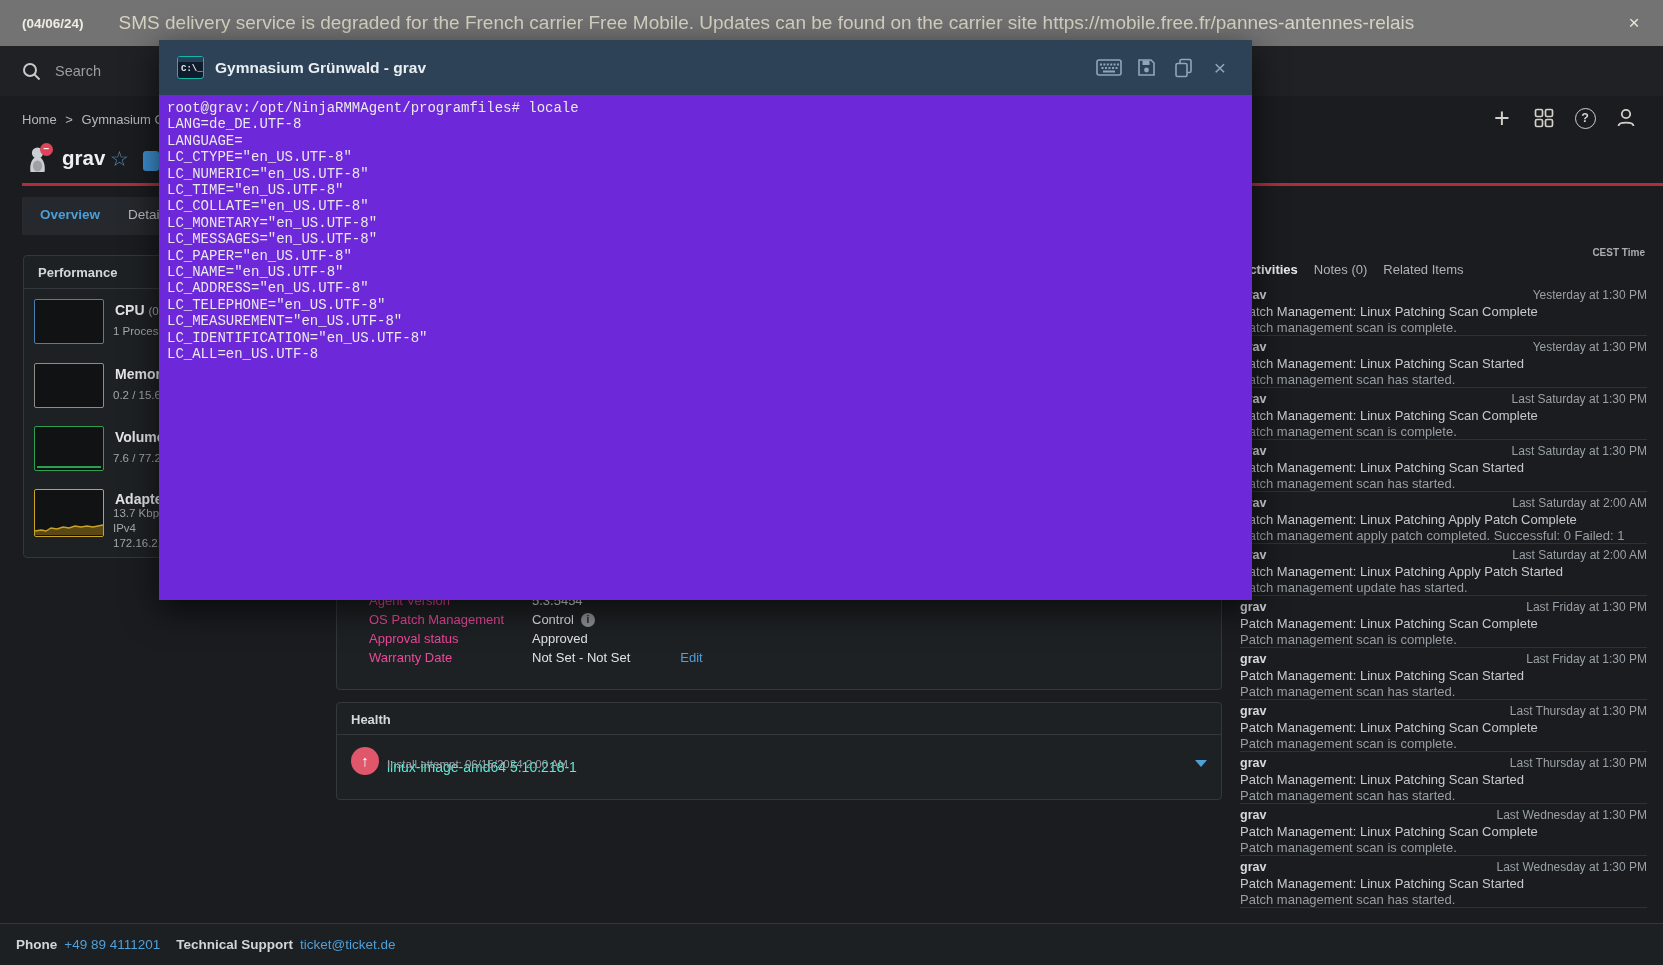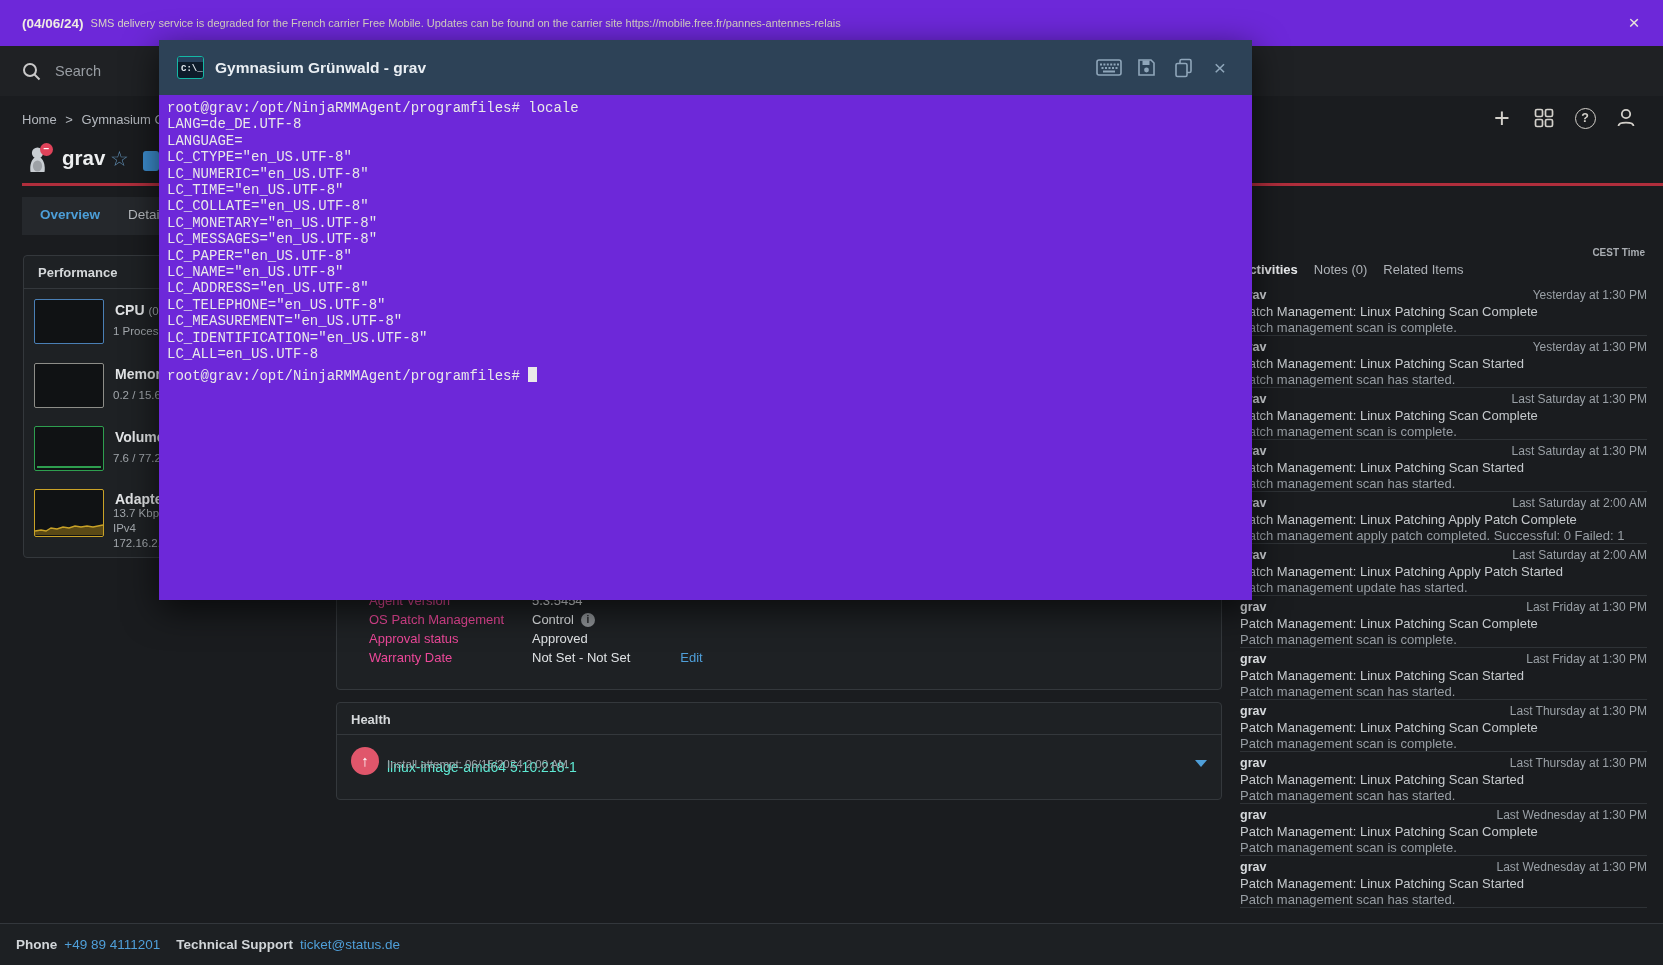--- a/index.html
+++ b/index.html
@@ -4,24 +4,24 @@
 <style>
   * { margin:0; padding:0; box-sizing:border-box; }
   html,body { background:#0e0f10; }
   .page {
     position:relative; width:1663px; height:965px; overflow:hidden;
     background:#1a1c1f; font-family:"Liberation Sans", sans-serif; color:#dfe2e4;
   }
   .abs { position:absolute; }
 
   
-  .notif { left:0; top:0; width:1663px; height:46px; background:#6d28d9;
+  .notif { left:0; top:0; width:1663px; height:46px; background:#737373;
            display:flex; align-items:center; padding:0 22px; z-index:5; }
   .notif-date { font-weight:bold; color:#efece3; font-size:13.5px; margin-right:7px; }
-  .notif-msg  { color:#d6d2c3; font-size:11px; }
+  .notif-msg  { color:#d6d2c3; font-size:19px;margin-left:28px; }
   .notif-close{ position:absolute; right:16px; top:10px; color:#e8e4da; font-size:19px;
                 width:26px; height:26px; text-align:center; line-height:26px; cursor:pointer; }
 
   
   .apphead { left:0; top:46px; width:1663px; height:50px; background:#1f2124; z-index:2; }
   .search-box { position:absolute; left:22px; top:8px; width:260px; height:34px;
                 display:flex; align-items:center; color:#989da3; font-size:14.5px; }
   .search-box svg { margin-right:14px; }
   .hicon { position:absolute; top:59px; width:26px; height:26px; display:flex;
            align-items:center; justify-content:center; color:#d3d0ca; cursor:pointer; }
@@ -431,24 +431,23 @@
         <div class="tline">LC_ADDRESS="en_US.UTF-8"</div>
 
         <div class="tline">LC_TELEPHONE="en_US.UTF-8"</div>
 
         <div class="tline">LC_MEASUREMENT="en_US.UTF-8"</div>
 
         <div class="tline">LC_IDENTIFICATION="en_US.UTF-8"</div>
 
         <div class="tline">LC_ALL=en_US.UTF-8</div>
       </div>
-    <div class="tline" style="position: absolute; left: 8px; top: 327.4px;"><span>root@grav:/opt/NinjaRMMAgent/programfiles# </span><span class="cursor"></span></div>
   </div>
 
   <div class="abs footer">
     <span class="b">Phone</span>
     <span class="lnk">+49 89 4111201</span>
     <span class="gap"></span>
     <span class="b">Technical Support</span>
-    <span class="lnk">ticket@status.de</span>
+    <span class="lnk">ticket@ticket.de</span>
   </div>
 
 </div>
 
 </body></html>

